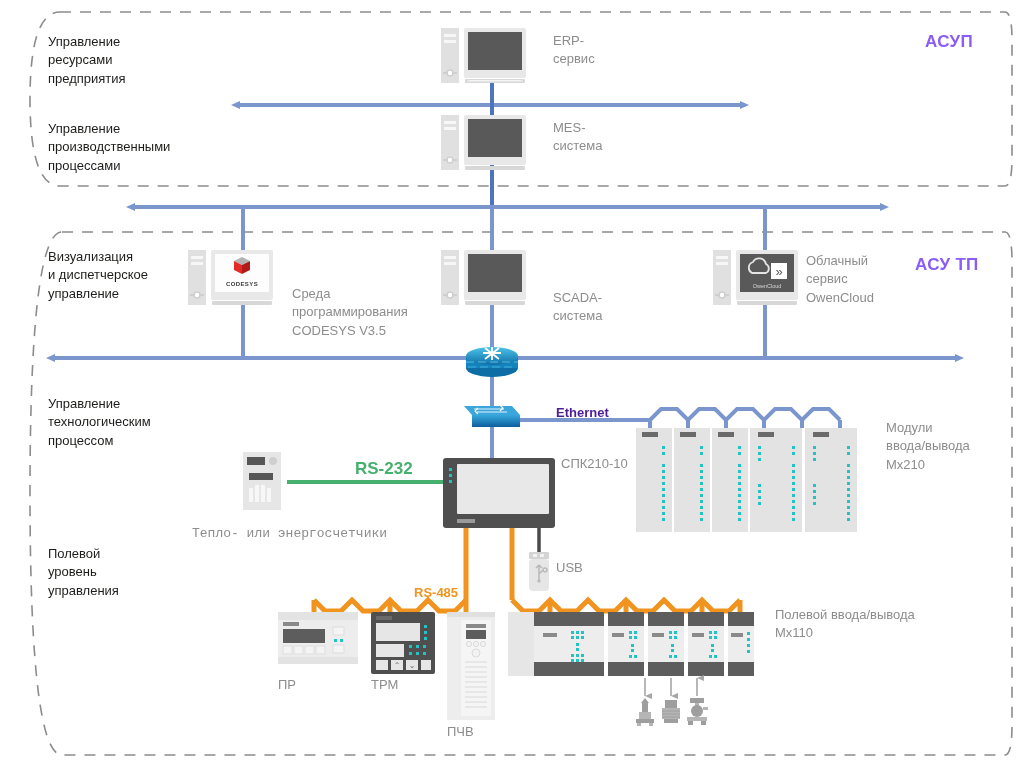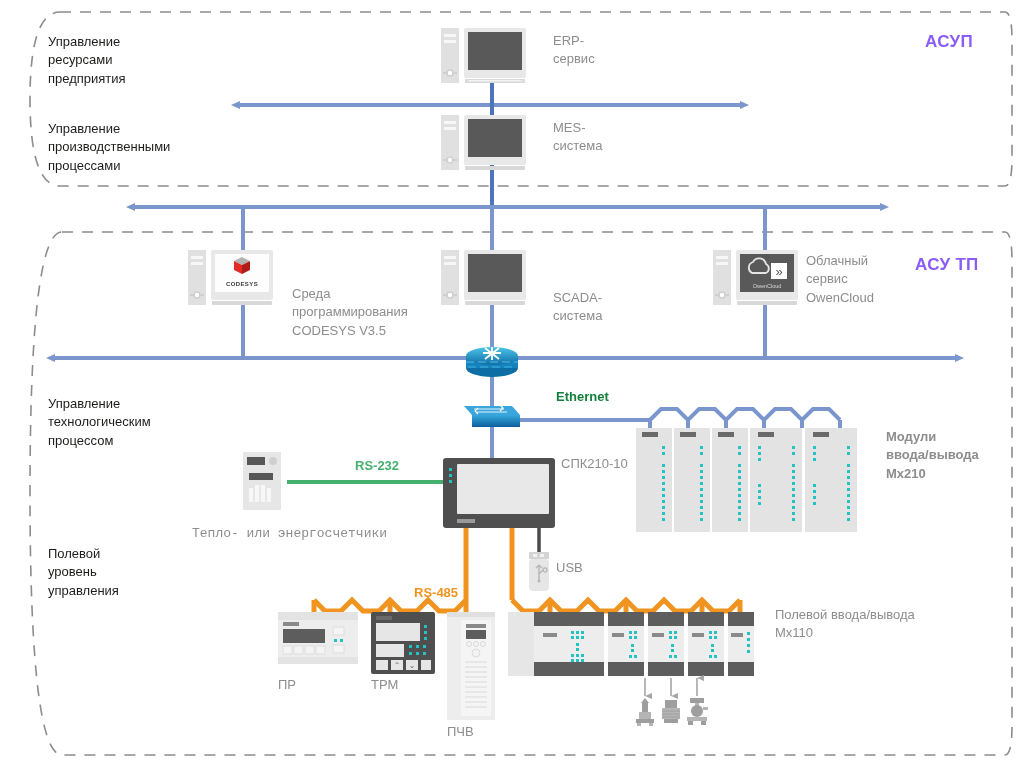--- a/index.html
+++ b/index.html
@@ -3,22 +3,22 @@
 <meta charset="utf-8">
 <style>
   html,body{margin:0;padding:0;background:#ffffff;}
   body{width:1024px;height:768px;font-family:"Liberation Sans","DejaVu Sans",sans-serif;overflow:hidden;}
   #stage{position:relative;width:1024px;height:768px;}
   #svgroot{position:absolute;left:0;top:0;width:1024px;height:768px;}
   .lbl{position:absolute;white-space:pre-line;line-height:1.42;}
   .lbl-dark{color:#1d1d1b;font-size:13px;}
   .lbl-grey{color:#8d8d8d;font-size:13px;}
   .lbl-zone{color:#8b5cf6;font-size:17px;font-weight:bold;letter-spacing:.3px;}
-  .lbl-eth{color:#15803d;font-size:13px;font-weight:bold;}
-  .lbl-rs232{color:#46b06e;font-size:13px;font-weight:bold;}
+  .lbl-eth{color:#4c1d95;font-size:13px;font-weight:bold;margin-top:16px;}
+  .lbl-rs232{color:#46b06e;font-size:17px;font-weight:bold;}
   .lbl-rs485{color:#f0941f;font-size:13px;font-weight:bold;}
   .lbl-dev{color:#8d8d8d;font-size:13px;}
 </style>
 </head>
 <body>
 
 <div id="stage">
 
   <svg id="svgroot" viewBox="0 0 1024 768">
     <defs>
@@ -559,20 +559,23 @@
 
   <div class="lbl lbl-zone" style="left:925px;top:30px;">АСУП</div>
   <div class="lbl lbl-zone" style="left:915px;top:253px;">АСУ ТП</div>
 
   <div class="lbl lbl-dark" style="left:48px;top:33px;">Управление
 ресурсами
 предприятия</div>
   <div class="lbl lbl-dark" style="left:48px;top:120px;">Управление
 производственными
 процессами</div>
+  <div class="lbl lbl-dark" style="left:48px;top:248px;">Визуализация
+и диспетчерское
+управление</div>
   <div class="lbl lbl-dark" style="left:48px;top:395px;">Управление
 технологическим
 процессом</div>
   <div class="lbl lbl-dark" style="left:48px;top:545px;">Полевой
 уровень
 управления</div>
 
   <div class="lbl lbl-grey" style="left:553px;top:32px;">ERP-
 сервис</div>
   <div class="lbl lbl-grey" style="left:553px;top:119px;">MES-
@@ -586,21 +589,21 @@
 сервис
 OwenCloud</div>
 
   <div class="lbl lbl-eth" style="left:556px;top:388px;">Ethernet</div>
   <div class="lbl lbl-rs232" style="left:355px;top:457px;">RS-232</div>
   <div class="lbl lbl-rs485" style="left:414px;top:570px;margin-top:14px;">RS-485</div>
   <div class="lbl lbl-grey" style="left:556px;top:559px;">USB</div>
 
   <div class="lbl lbl-dev" style="left:192px;top:525px;font-family:Liberation Mono, monospace;">Тепло- или энергосчетчики</div>
   <div class="lbl lbl-dev" style="left:561px;top:455px;">СПК210-10</div>
-  <div class="lbl lbl-dev" style="left:886px;top:428px;font-weight:bold;">Модули
+  <div class="lbl lbl-dev" style="left:886px;top:419px;">Модули
 ввода/вывода
 Mx210</div>
   <div class="lbl lbl-dev" style="left:775px;top:606px;">Полевой ввода/вывода
 Mx110</div>
   <div class="lbl lbl-dev" style="left:278px;top:676px;">ПР</div>
   <div class="lbl lbl-dev" style="left:371px;top:676px;">ТРМ</div>
   <div class="lbl lbl-dev" style="left:447px;top:723px;">ПЧВ</div>
 
 </div>
 

